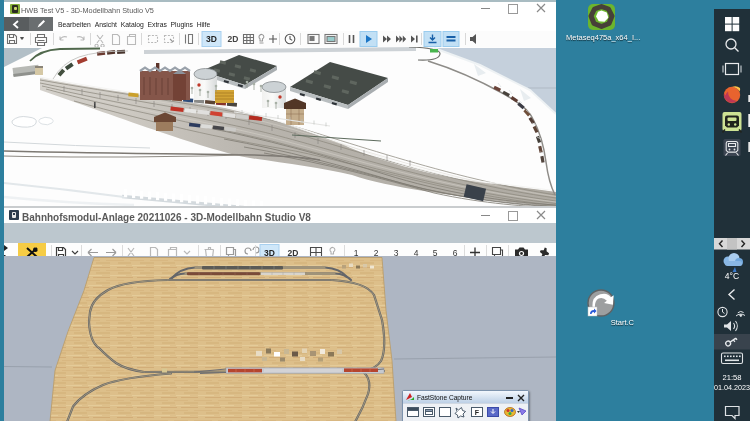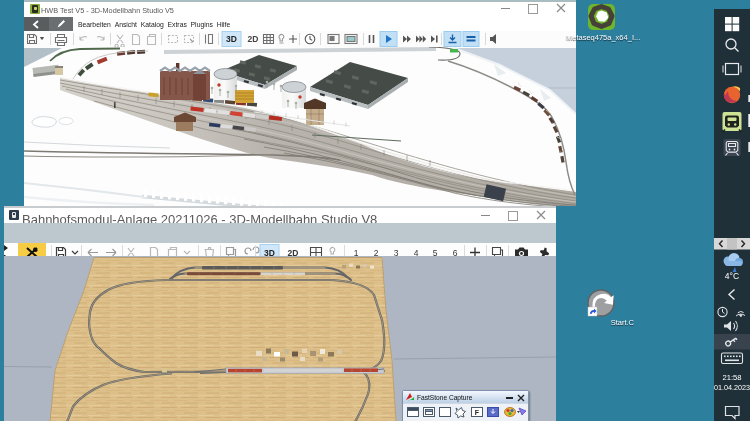--- a/index.html
+++ b/index.html
@@ -2,21 +2,21 @@
 <html><head><meta charset="utf-8">
 <style>
   html,body{margin:0;padding:0;}
   body{width:750px;height:421px;overflow:hidden;position:relative;
        font-family:"Liberation Sans",sans-serif;background:#2d7f9e;}
   .a{position:absolute;}
   svg{display:block;}
 </style></head>
 <body>
 
-<div class="a" style="left:4px;top:0;width:552px;height:206px;background:#fff;margin-left:20px;">
+<div class="a" style="left:4px;top:0;width:552px;height:206px;background:#fff;">
 
   <div class="a" style="left:0;top:0;width:552px;height:2px;background:#a9bcc2;"></div>
 
   <div class="a" style="left:0;top:2px;width:552px;height:15px;background:#fff;">
     <div class="a" style="left:6px;top:2px;width:10px;height:10px;background:#86b03a;border-radius:1px;">
       <div class="a" style="left:2px;top:1px;width:6px;height:8px;background:#2b2b20;border-radius:1px;"></div>
       <div class="a" style="left:3.5px;top:2.5px;width:3px;height:3px;background:#cfd870;border-radius:1px;"></div>
     </div>
     <div class="a" style="left:17px;top:4px;font-size:7.3px;color:#5a5a5a;white-space:nowrap;">HWB Test V5 - 3D-Modellbahn Studio V5</div>
     <div class="a" style="left:477px;top:6px;width:9px;height:1px;background:#888;"></div>
@@ -345,21 +345,21 @@
 </div>
 
 <div class="a" style="left:4px;top:206px;width:552px;height:215px;background:#abb4c2;">
   <div class="a" style="left:0;top:0;width:552px;height:2px;background:#c9ccce;"></div>
 
   <div class="a" style="left:0;top:2px;width:552px;height:15px;background:#fff;">
     <div class="a" style="left:5px;top:2px;width:10px;height:10px;background:#2d3c4d;border-radius:1px;">
       <div class="a" style="left:3px;top:2px;width:4px;height:6px;background:#e8e8e8;border-radius:1px;"></div>
       <div class="a" style="left:4px;top:3px;width:2px;height:2px;background:#2d3c4d;"></div>
     </div>
-    <div class="a" style="left:18px;top:4px;font-size:13px;color:#5a5a5a;white-space:nowrap;">Bahnhofsmodul-Anlage 20211026 - 3D-Modellbahn Studio V8</div>
+    <div class="a" style="left:18px;top:4px;font-size:10px;color:#5a5a5a;white-space:nowrap;font-weight:bold;">Bahnhofsmodul-Anlage 20211026 - 3D-Modellbahn Studio V8</div>
     <div class="a" style="left:477px;top:7px;width:9px;height:1px;background:#888;"></div>
     <div class="a" style="left:504px;top:3px;width:8px;height:8px;border:1px solid #999;"></div>
     <svg class="a" style="left:532px;top:2px;" width="10" height="10">
         <path d="M1,1 L9,9 M9,1 L1,9" stroke="#8a8a8a" stroke-width="1.2"></path>
       </svg>
   </div>
 
   <div class="a" style="left:0;top:17px;width:552px;height:19.5px;background:#bcc7ce;"></div>
   <div class="a" style="left:0;top:36.5px;width:552px;height:19px;background:#fdfdfd;" id="tb2">
     <svg width="552" height="19" viewBox="0 0 552 19">

